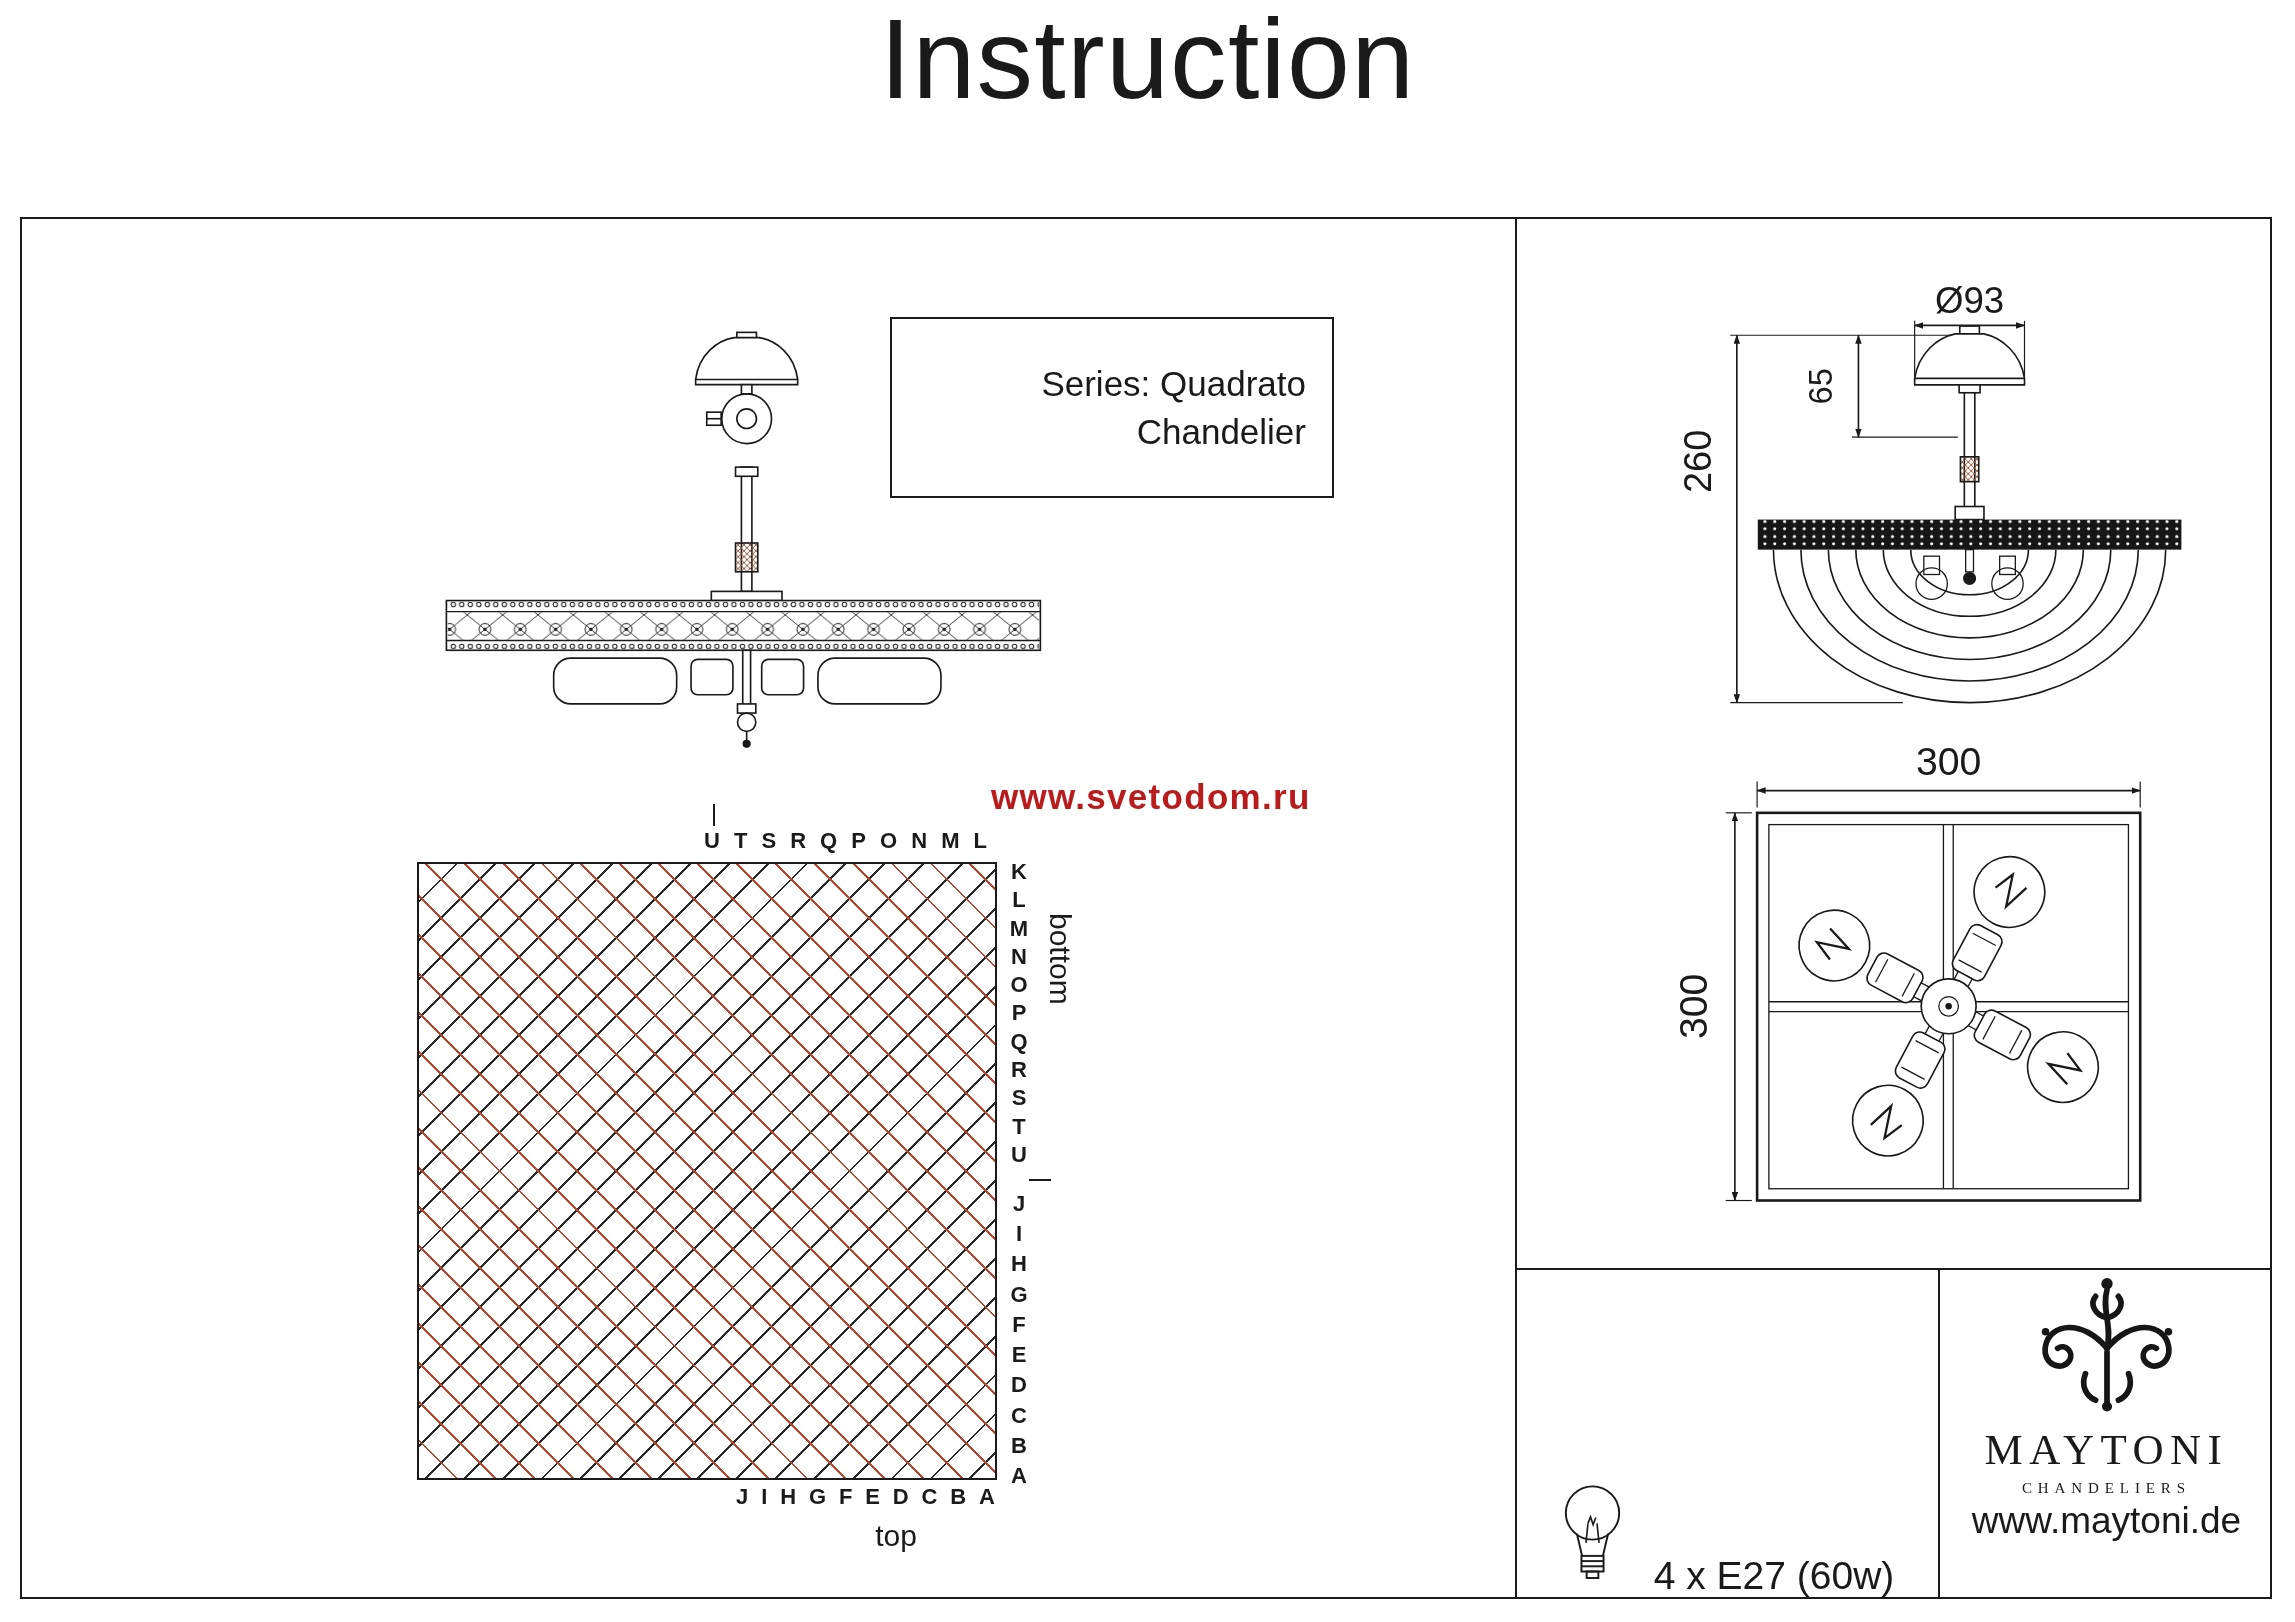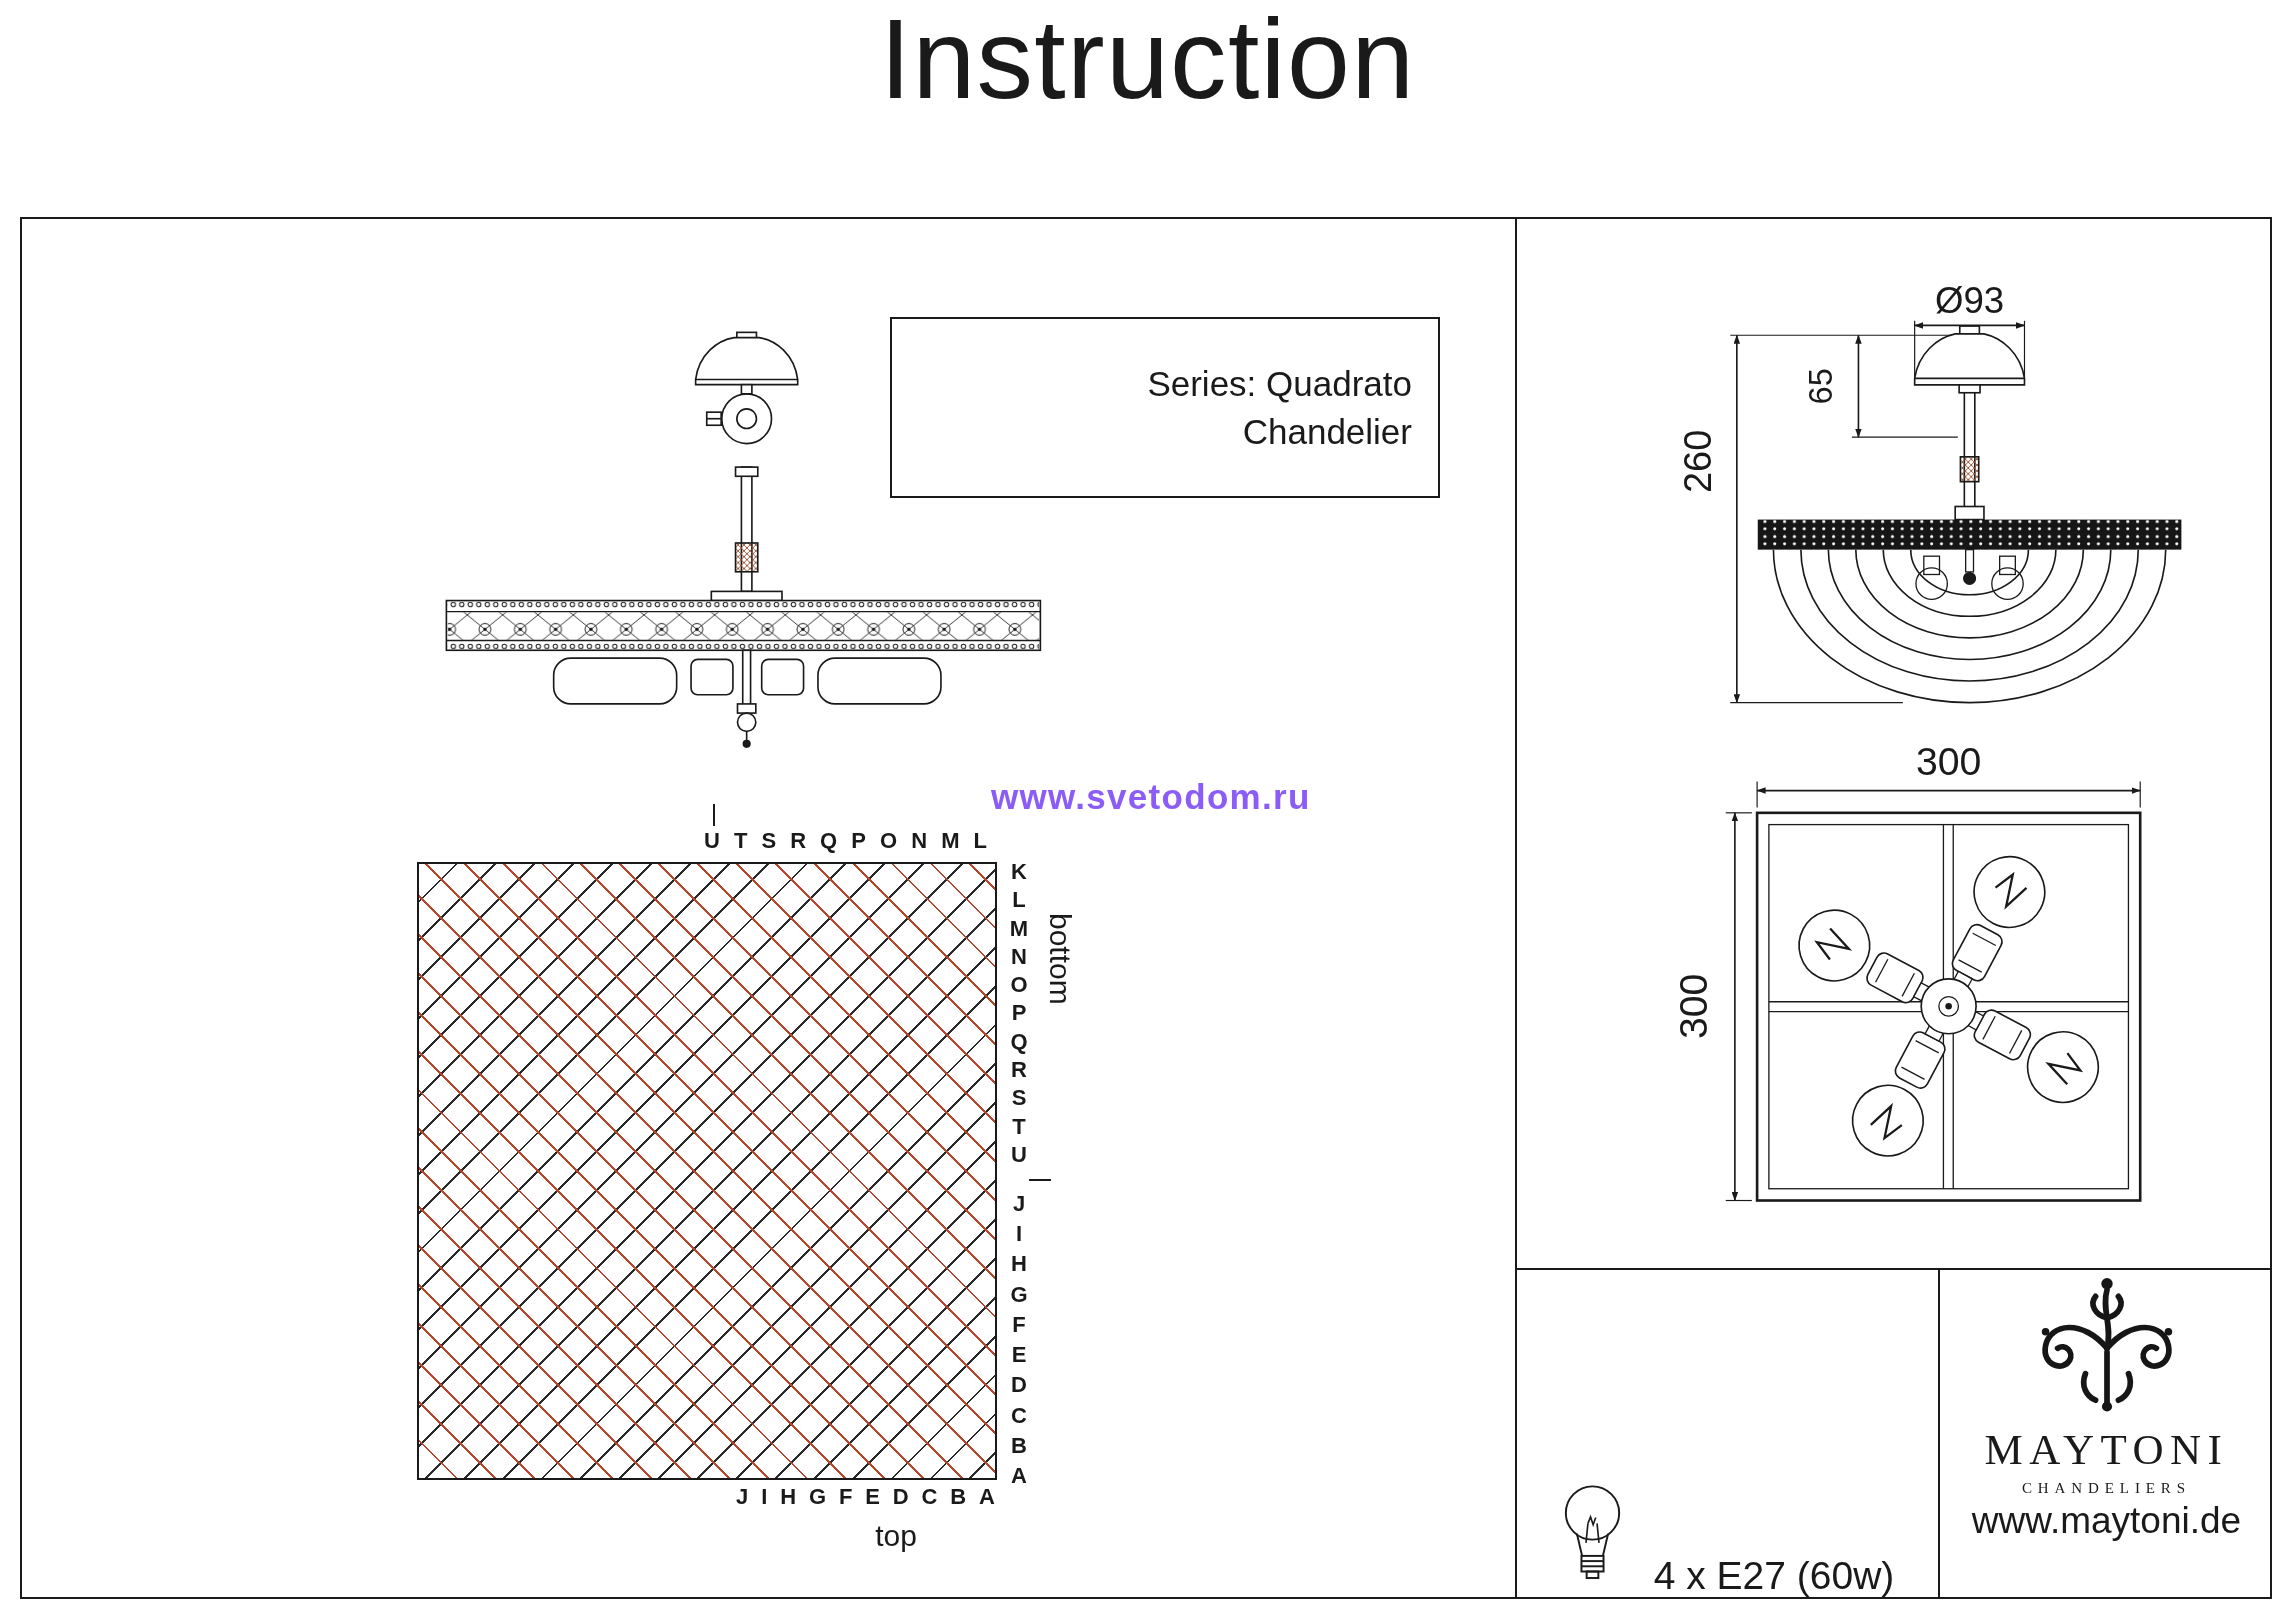--- a/index.html
+++ b/index.html
@@ -10,27 +10,27 @@
   .title{position:absolute;top:-6.5px;left:0;width:100%;margin:0;text-align:center;
          font-size:113px;font-weight:400;letter-spacing:1.3px;}
 
   .frame{position:absolute;left:20px;top:217px;width:2252px;height:1382px;
          border:2px solid #1a1a1a;box-sizing:border-box;}
   .divider{position:absolute;background:#1a1a1a;}
   .div-v-main{left:1515px;top:217px;width:2px;height:1382px;}
   .div-h-right{left:1515px;top:1268px;width:757px;height:2px;}
   .div-v-bottom{left:1938px;top:1268px;width:2px;height:330px;}
 
-  .info-box{position:absolute;left:890px;top:317px;width:550px;height:181px;
+  .info-box{position:absolute;left:890px;top:317px;width:444px;height:181px;
             border:2px solid #1a1a1a;box-sizing:border-box;
             display:flex;flex-direction:column;justify-content:center;align-items:flex-end;
             padding-right:26px;font-size:35px;line-height:48px;}
 
   .watermark{position:absolute;left:991px;top:777px;font-size:35px;font-weight:700;
-             color:#8b5cf6;letter-spacing:1.3px;}
+             color:#b91c1c;letter-spacing:1.3px;}
 
   .thread-square{position:absolute;left:417px;top:862px;width:580px;height:618px;
     border:2px solid #1a1a1a;box-sizing:border-box;
     background-image:
       repeating-linear-gradient(45deg,  rgba(0,0,0,0) 0 25.5px, #b5472e 25.5px 27.5px),
       repeating-linear-gradient(135deg, rgba(0,0,0,0) 0 25.5px, #2a2a2a 25.5px 27.5px),
       repeating-linear-gradient(45deg,  rgba(0,0,0,0) 0 53px, #2a2a2a 53px 55px),
       repeating-linear-gradient(135deg, rgba(0,0,0,0) 0 53px, #b5472e 53px 55px);}
 
   .letters-row{position:absolute;display:flex;justify-content:space-between;

